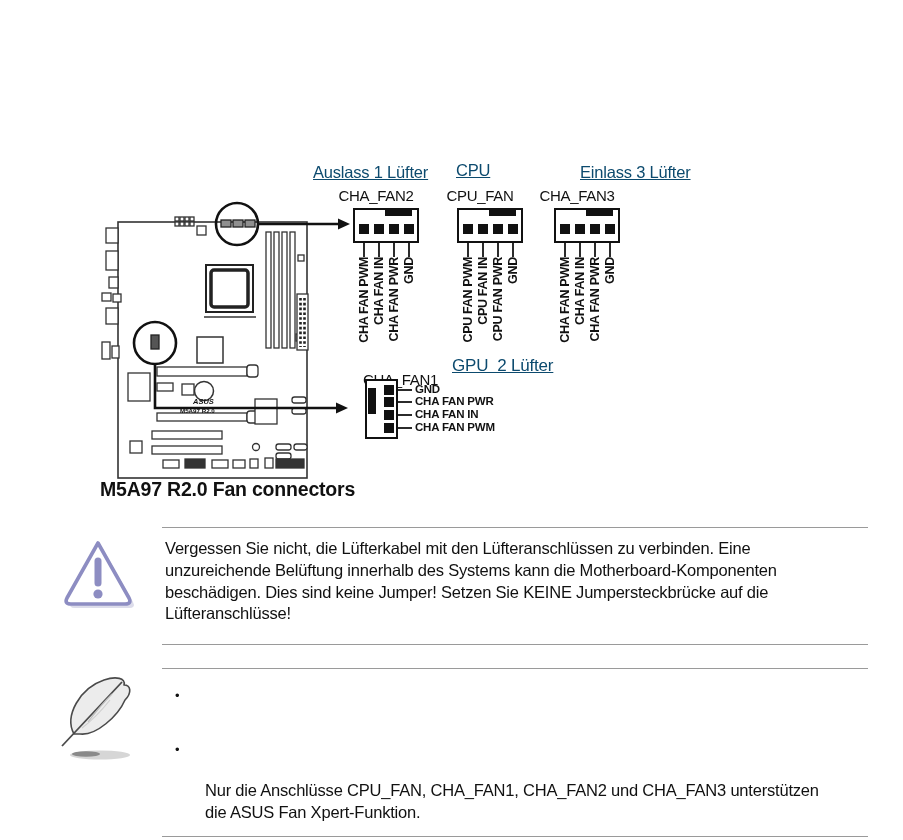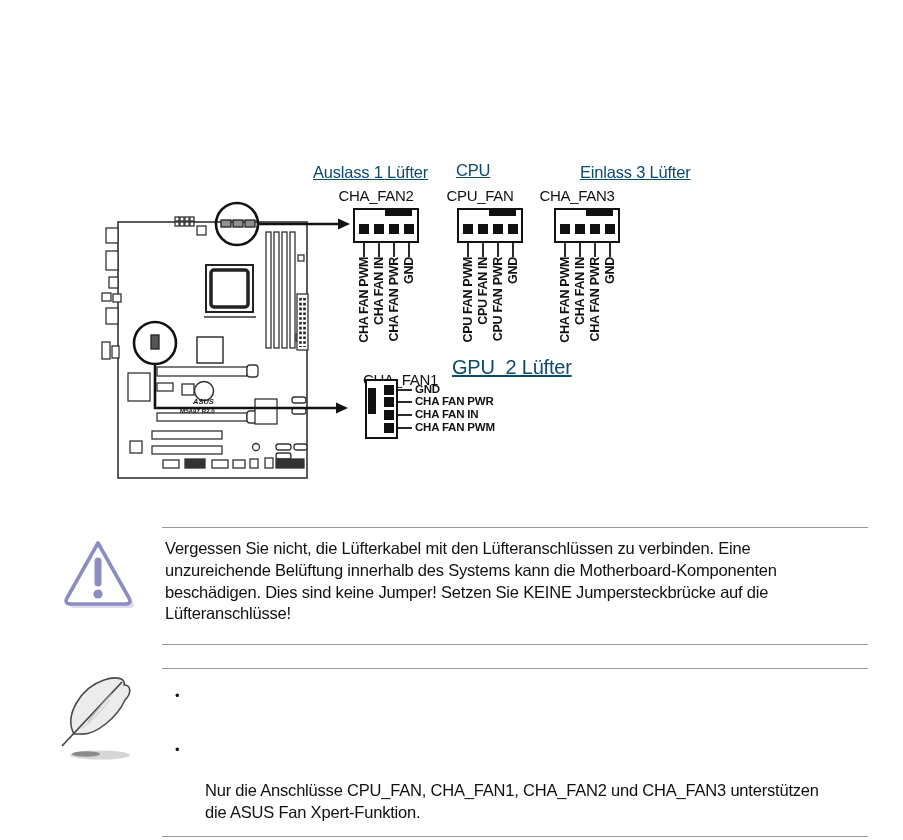--- a/index.html
+++ b/index.html
@@ -12,21 +12,21 @@
   .sec-num{display:inline-block;width:114px;}
   .item-head{top:85px;left:50px;font-size:19px;font-weight:bold;letter-spacing:-0.4px;white-space:nowrap;}
   .item-num{display:inline-block;width:58px;}
   .body-par{top:112px;left:108px;width:760px;font-size:18px;line-height:24.5px;letter-spacing:-0.3px;white-space:pre-line;}
 
   
   .ann{font-size:16.5px;color:#0c4a6e;letter-spacing:-0.2px;white-space:pre;text-decoration:underline;}
   .ann-auslass{top:163px;left:313px;}
   .ann-cpu{top:161px;left:456px;}
   .ann-einlass{top:163px;left:580px;}
-  .ann-gpu{top:356px;left:452px;font-size:20px;}
+  .ann-gpu{top:356px;left:452px;font-size:17px;}
 
   
   .fcon{position:absolute;top:187px;width:66px;height:168px;}
   .fc-label{position:absolute;top:0;left:23px;transform:translateX(-50%);font-size:15px;letter-spacing:-0.3px;white-space:nowrap;}
   .fc-box{position:absolute;top:21px;left:0;width:66px;height:35px;border:2px solid #111;box-sizing:border-box;background:#fff;}
   .fc-notch{position:absolute;left:30px;top:0;width:27px;height:6px;background:#111;}
   .fc-pin{position:absolute;top:14px;width:10px;height:10px;background:#111;}
   .fc-pin.p1{left:4px}.fc-pin.p2{left:19px}.fc-pin.p3{left:34px}.fc-pin.p4{left:49px}
   .fc-line{position:absolute;top:56px;width:2px;height:14px;background:#2b2b2b;}
   .fc-line.l1{left:10px}.fc-line.l2{left:25px}.fc-line.l3{left:40px}.fc-line.l4{left:55px}
@@ -232,20 +232,21 @@
     <div class="fc1-line m1"></div>
     <div class="fc1-line m2"></div>
     <div class="fc1-line m3"></div>
     <div class="fc1-line m4"></div>
     <div class="fc1-plabel t1">GND</div>
     <div class="fc1-plabel t2">CHA FAN PWR</div>
     <div class="fc1-plabel t3">CHA FAN IN</div>
     <div class="fc1-plabel t4">CHA FAN PWM</div>
   </div>
 
+  <div class="abs fig-caption">M5A97 R2.0 Fan connectors</div>
 
   <div class="rule r1"></div>
   <svg class="abs" style="left:58px;top:537px" width="80" height="84" viewBox="0 0 80 84">
     <path d="M44 10 L75 65 Q78 71 71 71 L17 71 Q10 71 13 65 Z" fill="#dcdcea"></path>
     <path d="M40 6 L71 61 Q74 67 67 67 L13 67 Q6 67 9 61 Z" fill="#ffffff" stroke="#8d8dc2" stroke-width="3.6" stroke-linejoin="round"></path>
     <path d="M40 24 L40 46" stroke="#8d8dc2" stroke-width="7" stroke-linecap="round"></path>
     <circle cx="40" cy="57" r="4.6" fill="#8d8dc2"></circle>
   </svg>
   <div class="abs warn-text">Vergessen Sie nicht, die Lüfterkabel mit den Lüfteranschlüssen zu verbinden. Eine
 unzureichende Belüftung innerhalb des Systems kann die Motherboard-Komponenten

